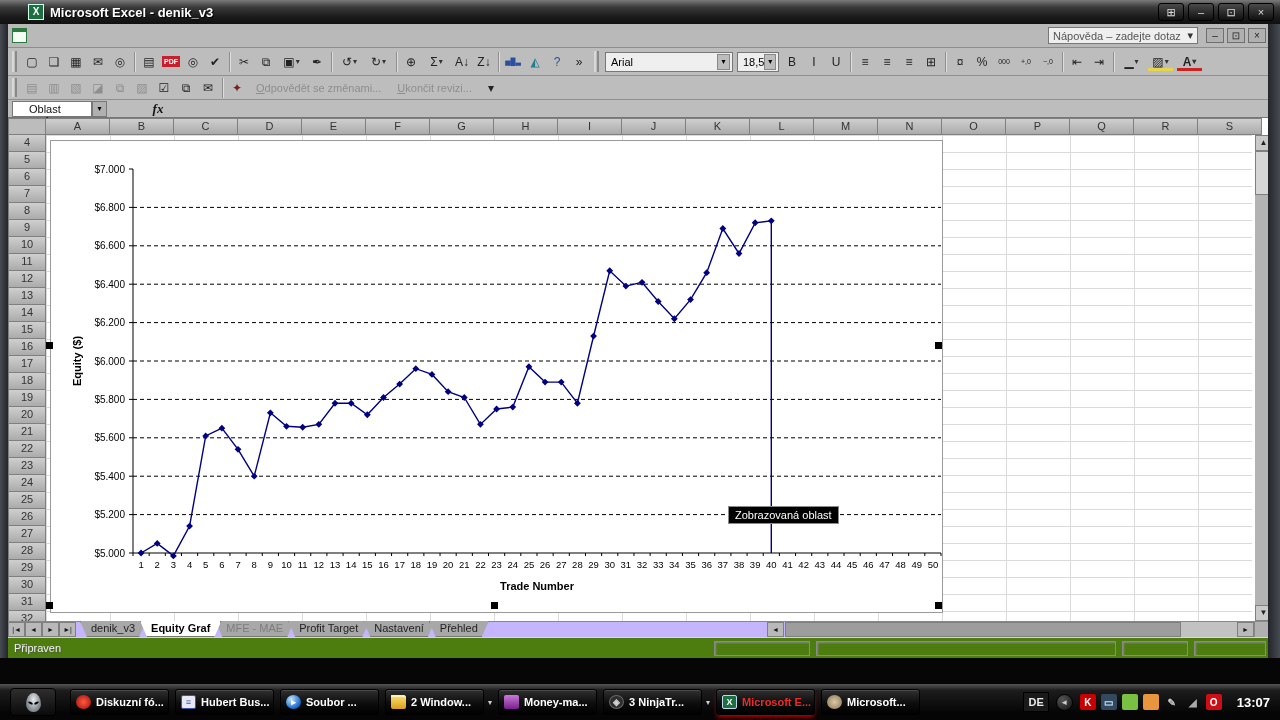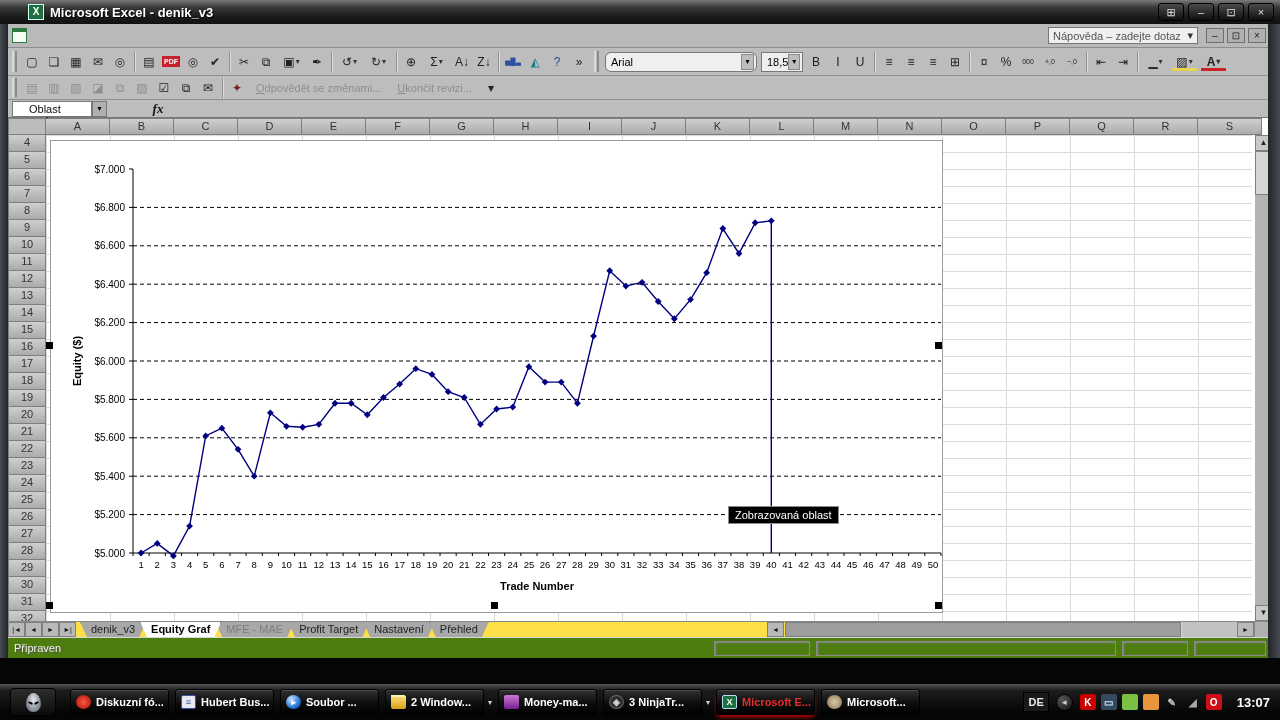--- a/index.html
+++ b/index.html
@@ -43,21 +43,21 @@
     align-items:center; justify-content:center; font-size:12px; color:#222; position:relative; }
   .tbi.small-dd { min-width:27px; }
   .tbi .dd { font-size:8px; margin-left:1px; color:#333; }
   .tbi.disabled { color:#8e8e8e; }
   .sep { width:1px; height:20px; background:#8f8f8f; margin:0 3px; box-shadow:1px 0 0 #ddd; }
   .pdfbadge { background:#c81f2d; color:#fff; font-size:7px; font-weight:bold; padding:2px 2px; }
   .combo { height:20px; background:#efefef; border:1px solid #777; display:flex; align-items:center;
     padding:0 2px 0 5px; margin:0 2px; }
   .combo .dd { margin-left:auto; background:#bdbdbd; border:1px solid #888; width:13px; height:16px;
     text-align:center; line-height:14px; font-size:8px; }
-  .fontcombo { width:152px;border-radius:6px; } .sizecombo { width:42px; }
+  .fontcombo { width:128px; } .sizecombo { width:42px; }
   .ubar { box-shadow:inset 0 -3px 0 #e8d44d; }
   .abar { box-shadow:inset 0 -3px 0 #cc2222; font-weight:bold; }
   .revtext { color:#8e8e8e; margin:0 8px; }
   .revtext::first-letter { text-decoration:underline; }
 
   
   #formulabar { position:absolute; left:8px; top:100px; width:1264px; height:18px; background:#bdbdbd;
     display:flex; align-items:center; border-bottom:1px solid #777; }
   #namebox { width:80px; height:16px; background:#fff; border:1px solid #777; padding:1px 16px; color:#111; }
   #namebox-dd { width:15px; height:16px; background:#b0b0b0; border:1px solid #777; text-align:center;
@@ -85,22 +85,22 @@
     border:1px solid #8a8a8a; padding:2px 6px; font-size:11px; white-space:nowrap; }
 
   
   #vscroll { position:absolute; right:0; top:17px; width:17px; height:486px; background:#b3b3b3; }
   .sbtn { width:17px; height:16px; background:#c9c9c9; border:1px solid #7f7f7f; color:#222;
     text-align:center; line-height:14px; font-size:8px; }
   #vthumb { width:17px; height:44px; background:#d6d6d6; border:1px solid #7f7f7f; }
   #vscroll .sbtn.bottom { position:absolute; bottom:0; }
 
   
-  #tabbar { position:absolute; left:0; bottom:0; width:1264px; height:16px; background:#fde047;
-    display:flex; align-items:center; border-top:1px solid #888; }
+  #tabbar { position:absolute; left:0; bottom:0; width:1264px; height:16px; background:#c4b5fd;
+    display:flex; align-items:flex-end; border-top:1px solid #888; }
   .navbtn { width:17px; background:#b9b9b9; border:1px solid #7f7f7f; font-size:7px; color:#111;
     text-align:center; line-height:13px; }
   .tab { padding:1px 10px; background:#a8a8a8; color:#222; border:1px solid #777; border-top:none;
     clip-path:polygon(0 0,100% 0,calc(100% - 7px) 100%,7px 100%); margin-left:-6px; line-height:13px; }
   .tab.active { background:#fff; font-weight:bold; color:#000; z-index:2; }
   .tab.muted { color:#7d7d7d; }
   #hscroll { margin-left:auto; display:flex; width:505px; }
   #hthumb { flex:1; background:#9d9d9d; border:1px solid #7f7f7f; margin:0 1px; }
   #htrack { width:55px; background:#c2c2c2; }
   #hgrip { width:18px; background:#b0b0b0; border-left:1px solid #888; }

